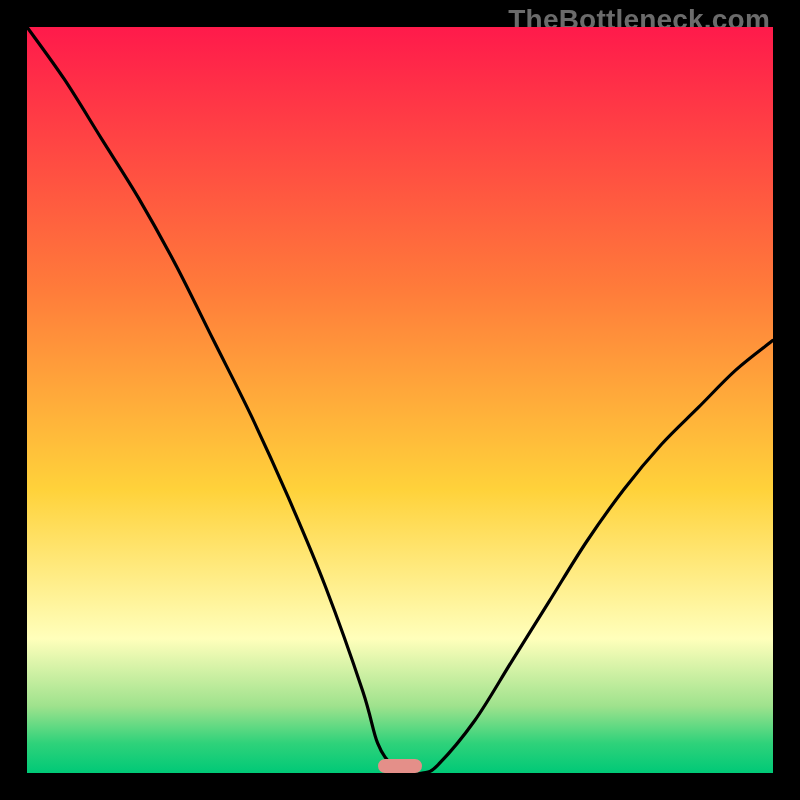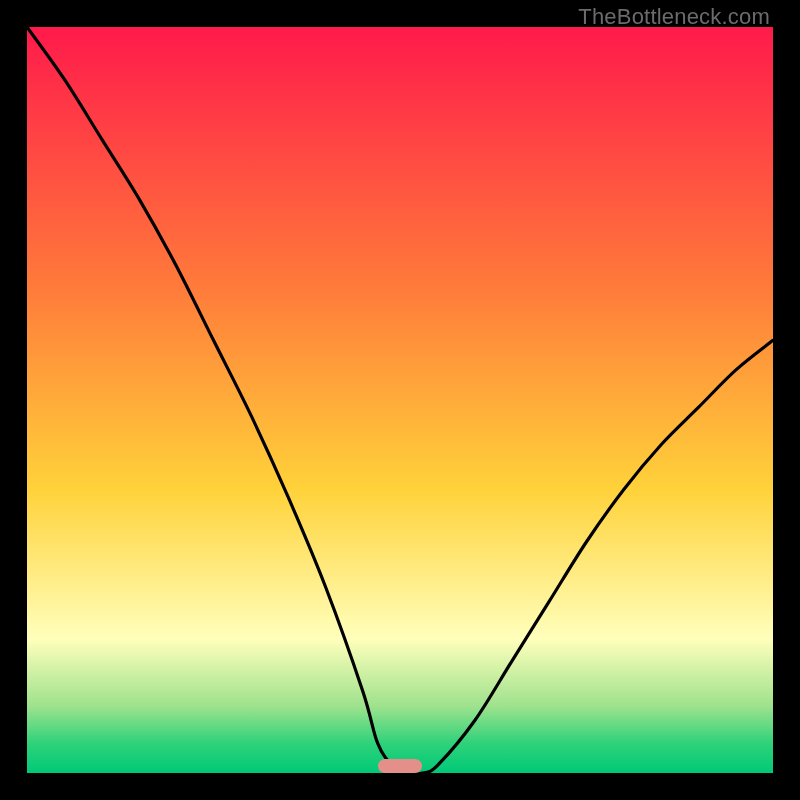--- a/index.html
+++ b/index.html
@@ -33,22 +33,22 @@
     position: absolute;
     inset: 0;
     width: 100%;
     height: 100%;
   }
   .watermark {
     position: absolute;
     top: 4px;
     right: 30px;
     color: #6b6b6b;
-    font-size: 22px;
-    font-weight: 400;
+    font-size: 28px;
+    font-weight: 700;
     letter-spacing: 0.2px;
     user-select: none;
   }
   .marker {
     position: absolute;
     background: #e48f89;
     border-radius: 999px;
   }
 </style>
 </head>

